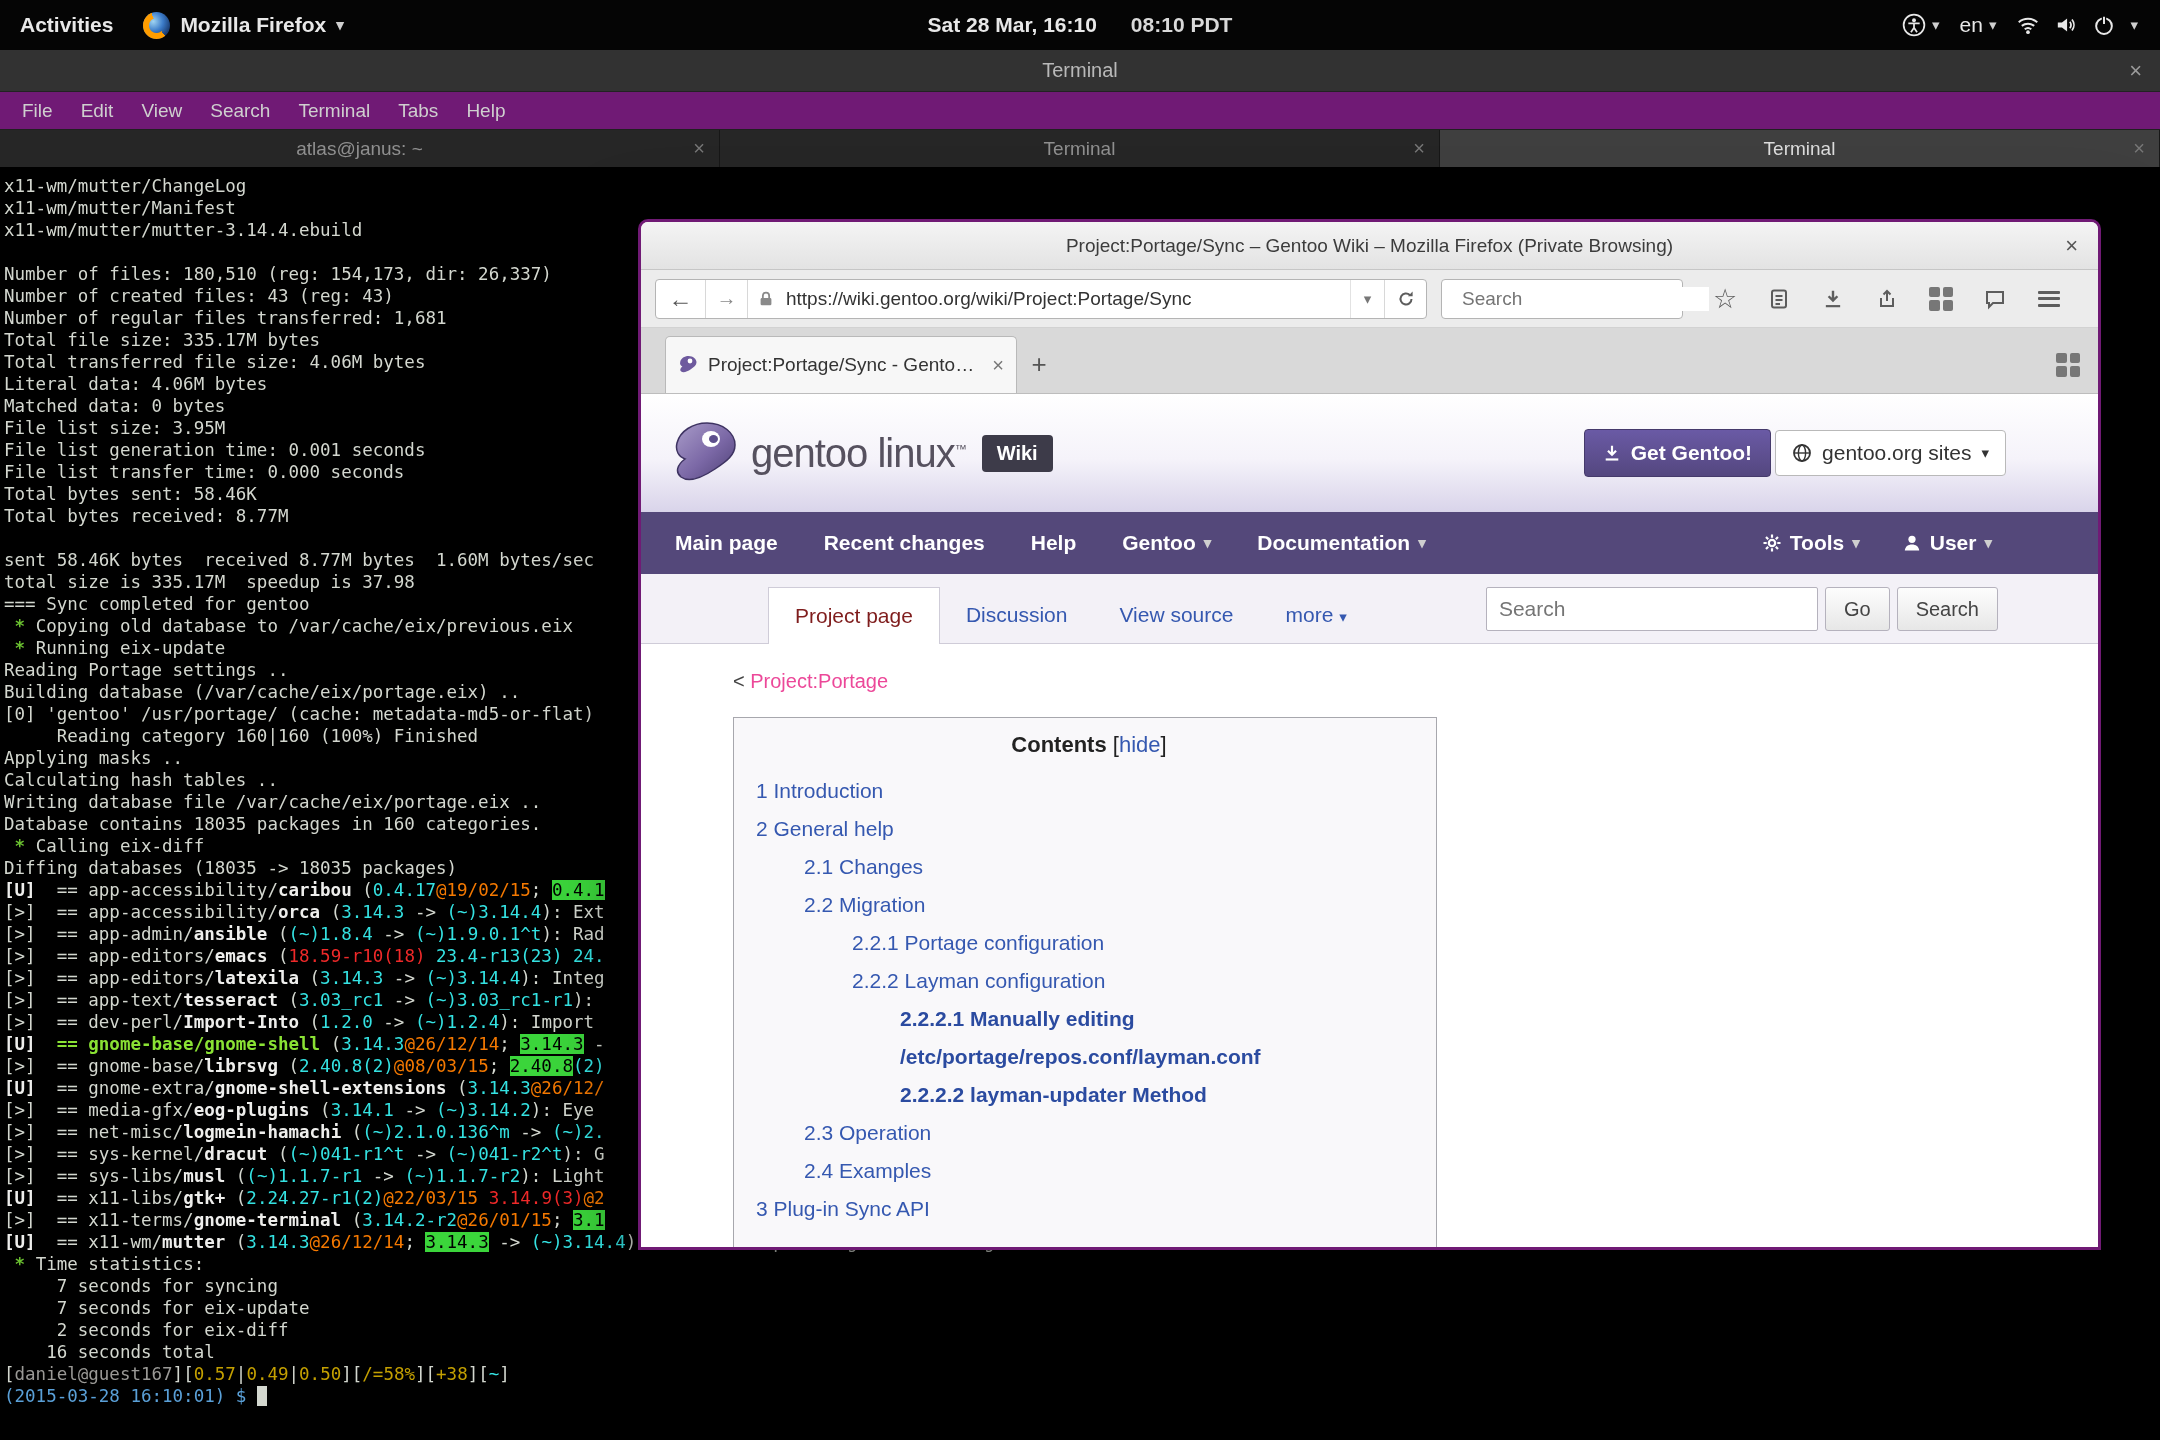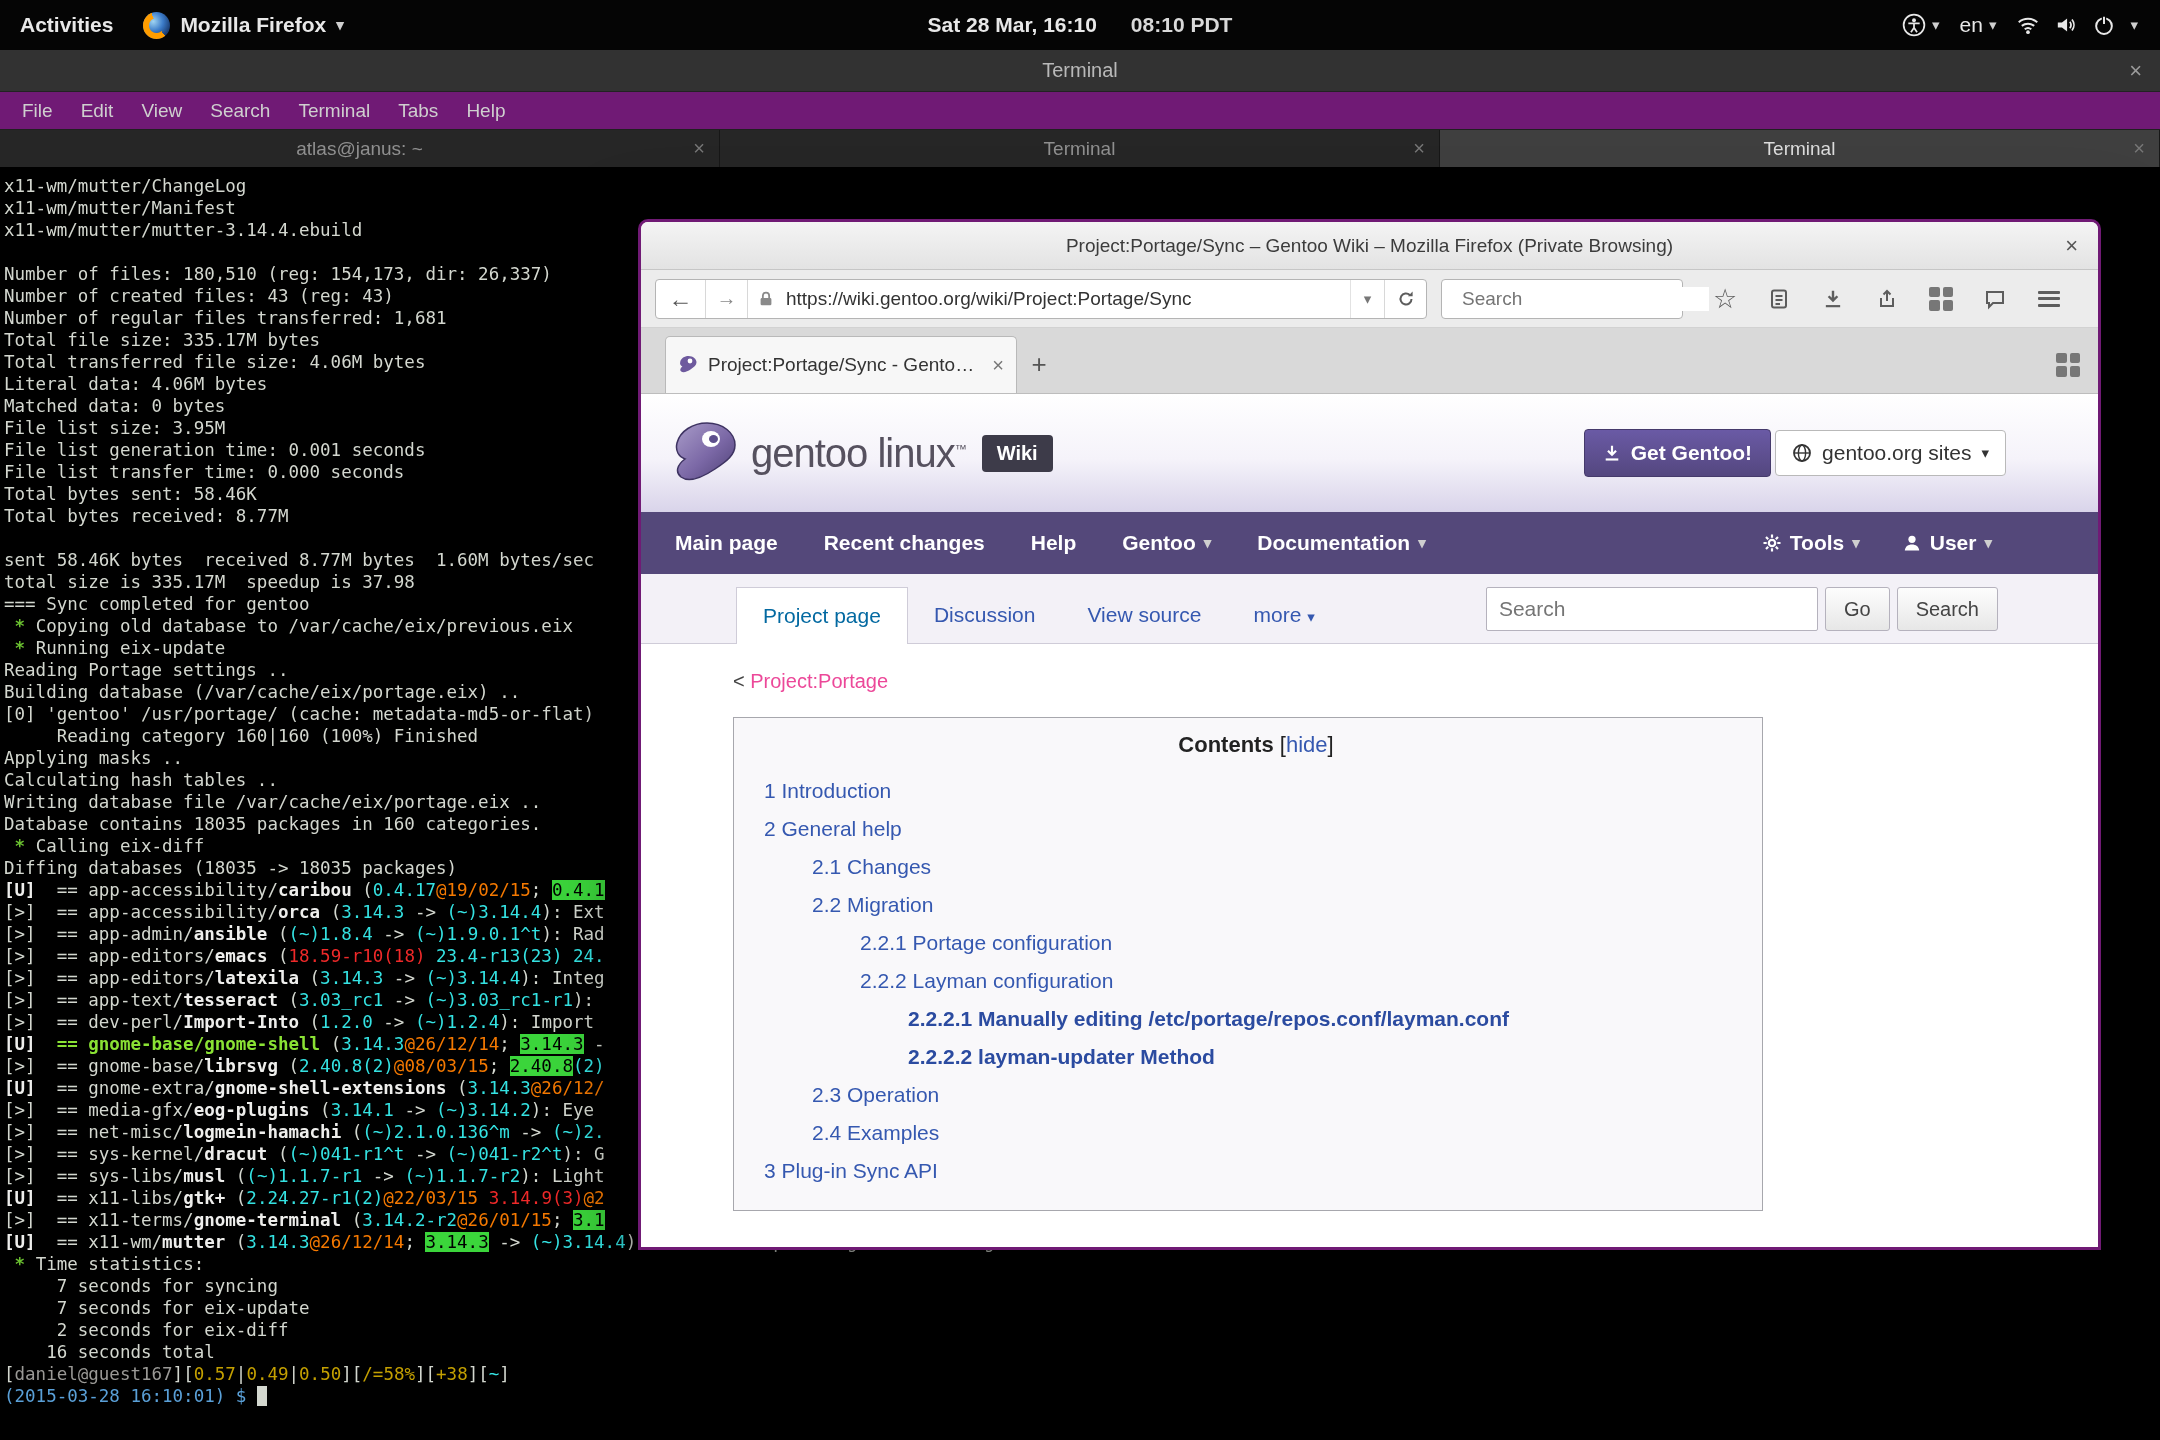--- a/index.html
+++ b/index.html
@@ -95,33 +95,33 @@
     padding:11px 18px;border-radius:4px;display:flex;align-items:center;gap:10px;border:1px solid #453a6b;}
   .btn-sites{background:#fff;border:1px solid #b9b9b9;color:#333;font-size:21px;padding:10px 16px;
     border-radius:4px;display:flex;align-items:center;gap:10px;}
   .wk-nav{height:62px;background:#54487a;display:flex;align-items:center;color:#fff;font-size:21px;
     padding:12px 34px;gap:46px;font-weight:bold;}
   .wk-nav a{color:#fff;text-decoration:none;display:flex;align-items:center;gap:8px;}
   .wk-nav-right{margin-left:auto;display:flex;gap:42px;padding-right:72px;}
   .wk-tabsrow{height:70px;background:#f3f1f7;display:flex;align-items:flex-end;padding-left:95px;
     border-bottom:1px solid #cfccd8;position:relative;}
   .wk-tab{padding:16px 26px;font-size:21px;color:#3558b0;}
-  .wk-tab.active{background:#fff;color:#0369a1;border:1px solid #cfccd8;border-bottom:none;margin-bottom:-1px;}
+  .wk-tab.active{background:#fff;color:#7f1d1d;border:1px solid #cfccd8;border-bottom:none;margin-bottom:-1px;margin-left:32px;}
   .wk-tab .caret{color:#3558b0;}
   .wk-searcharea{position:absolute;right:100px;bottom:12px;display:flex;align-items:center;gap:7px;}
   .wk-searcharea input{width:332px;height:44px;border:1px solid #b5b2bd;padding:0 12px;font-size:21px;
     font-family:"Liberation Sans",sans-serif;color:#666;background:#fff;border-radius:2px;}
   .wk-btn{height:44px;padding:0 18px;background:linear-gradient(#fdfdfd,#e7e7e7);border:1px solid #b5b2bd;
     border-radius:3px;font-size:20px;color:#444;display:flex;align-items:center;}
   .wk-article{padding:26px 0 0 92px;}
   .wk-title{font-family:"Liberation Serif",serif;font-size:47px;font-weight:normal;color:#0f0f0f;
     margin:8px 0 14px 0;}
   .wk-breadcrumb{font-size:20px;color:#444;margin-bottom:24px;}
   .wk-breadcrumb a{color:#ec4899;text-decoration:none;}
-  .toc-box{width:1030px;border:1px solid #a7a7ad;background:#f9f8fa;padding:14px 0 20px 16px;}
+  .toc-box{width:704px;border:1px solid #a7a7ad;background:#f9f8fa;padding:14px 0 20px 8px;}
   .toc-head{text-align:center;font-size:22px;color:#222;}
   .toc-head .toc-title{font-weight:bold;}
   .toc-head a{color:#3558b0;text-decoration:none;}
   .toc-list{margin-top:14px;font-size:21px;}
   .toc-row{line-height:38px;}
   .toc-link{color:#3558b0;text-decoration:none;}
   .toc-bold{font-weight:bold;color:#2b4ba0;}
 </style>
 </head>
 <body>

